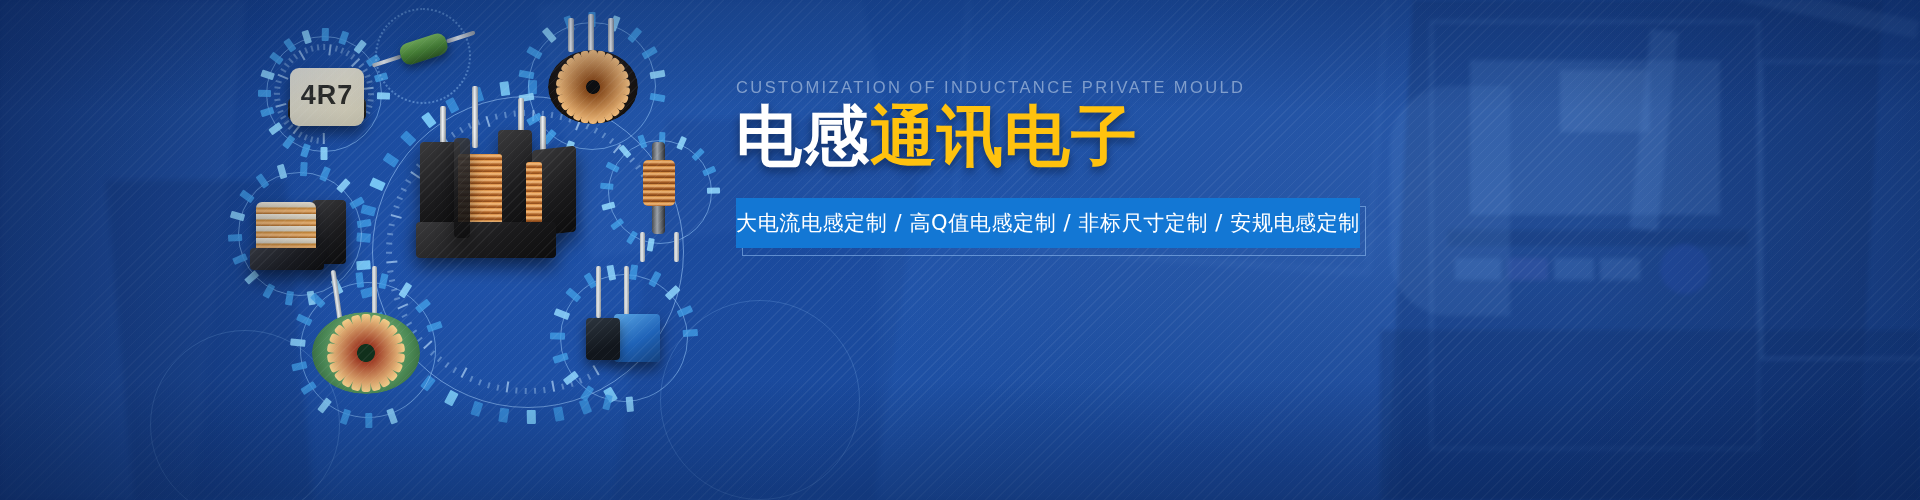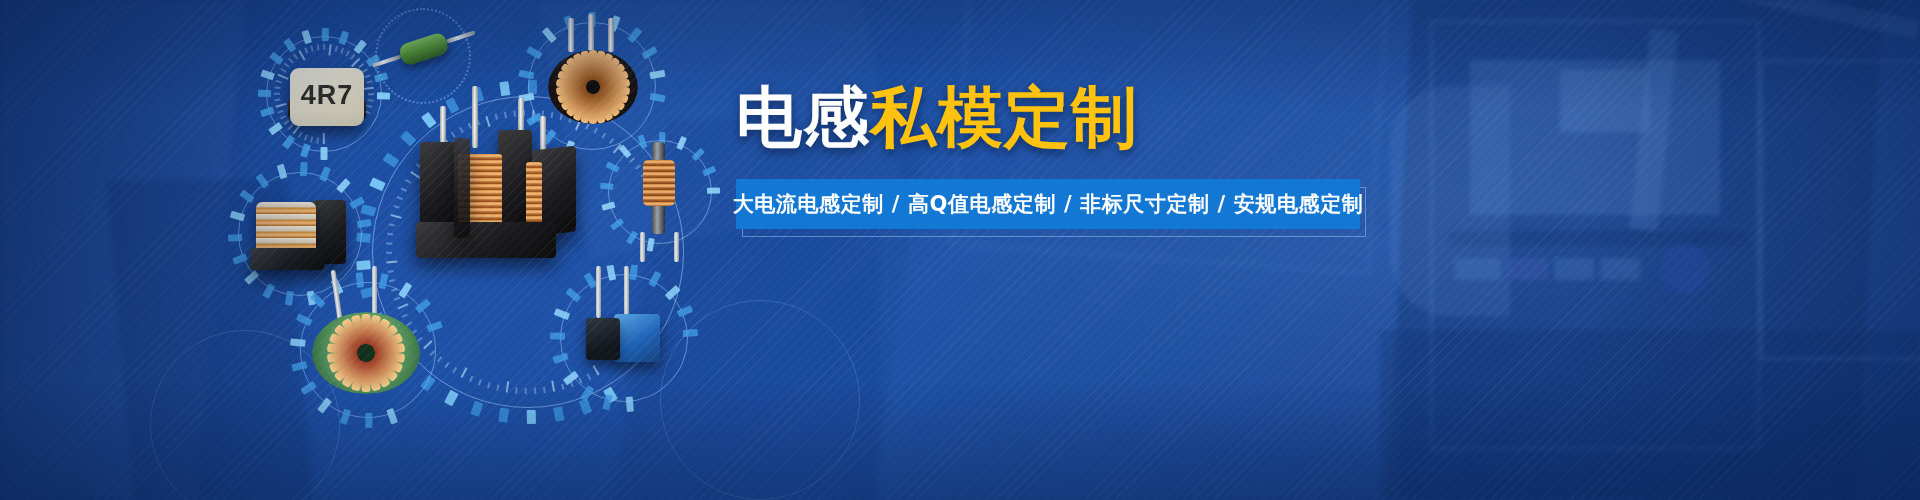--- a/index.html
+++ b/index.html
@@ -81,21 +81,21 @@
   .headline{margin-top:4px;white-space:nowrap;font-size:66px;font-weight:700;
     letter-spacing:1px;line-height:1.08;
     font-family:"DejaVu Sans","Liberation Sans",sans-serif;}
   .headline .w{color:#ffffff;text-shadow:0 4px 9px rgba(3,18,48,.55);}
   .headline .y{color:#ffc20e;text-shadow:0 4px 9px rgba(3,18,48,.55);}
   .barwrap{position:relative;margin-top:26px;width:624px;height:50px;}
   .bar-outline{position:absolute;left:6px;top:8px;width:624px;height:50px;
     border:1.5px solid rgba(150,195,245,.55);}
   .bar{position:absolute;left:0;top:0;width:624px;height:50px;background:#1377d4;
     display:flex;align-items:center;justify-content:center;}
-  .bar-txt{color:#fff;font-size:21px;font-weight:700;letter-spacing:.6px;white-space:nowrap;
+  .bar-txt{color:#fff;font-size:21px;font-weight:400;letter-spacing:.6px;white-space:nowrap;
     font-family:"DejaVu Sans","Liberation Sans",sans-serif;}
   .desc{margin-top:37px;color:#f0f5fb;font-size:19.5px;font-weight:700;letter-spacing:.4px;
     white-space:nowrap;text-shadow:0 2px 6px rgba(3,18,48,.5);
     font-family:"DejaVu Sans","Liberation Sans",sans-serif;}
 </style>
 </head>
 <body>
 
 <div class="banner">
 
@@ -510,23 +510,24 @@
     <div class="drumblue" style="left:34px;top:22px;width:46px;height:48px;"></div>
     <div style="position:absolute;left:6px;top:26px;width:34px;height:42px;border-radius:4px;
       background:linear-gradient(160deg,#2d3640,#11161d 70%);box-shadow:0 6px 12px rgba(0,0,0,.45);"></div>
   </div>
 
   <div class="hatch"></div>
   <div class="vign"></div>
 
   <div class="content">
 
+    <div class="eyebrow">CUSTOMIZATION OF INDUCTANCE PRIVATE MOULD</div>
 
     <div class="headline">
-      <span class="w">电感</span><span class="y">私模定制</span>
+      <span class="w">电感</span><span class="y">通讯电子</span>
     </div>
 
     <div class="barwrap">
       <div class="bar-outline"></div>
       <div class="bar">
         <span class="bar-txt">大电流电感定制  /  高Q值电感定制  /  非标尺寸定制  /  安规电感定制</span>
       </div>
     </div>
 
   </div>

